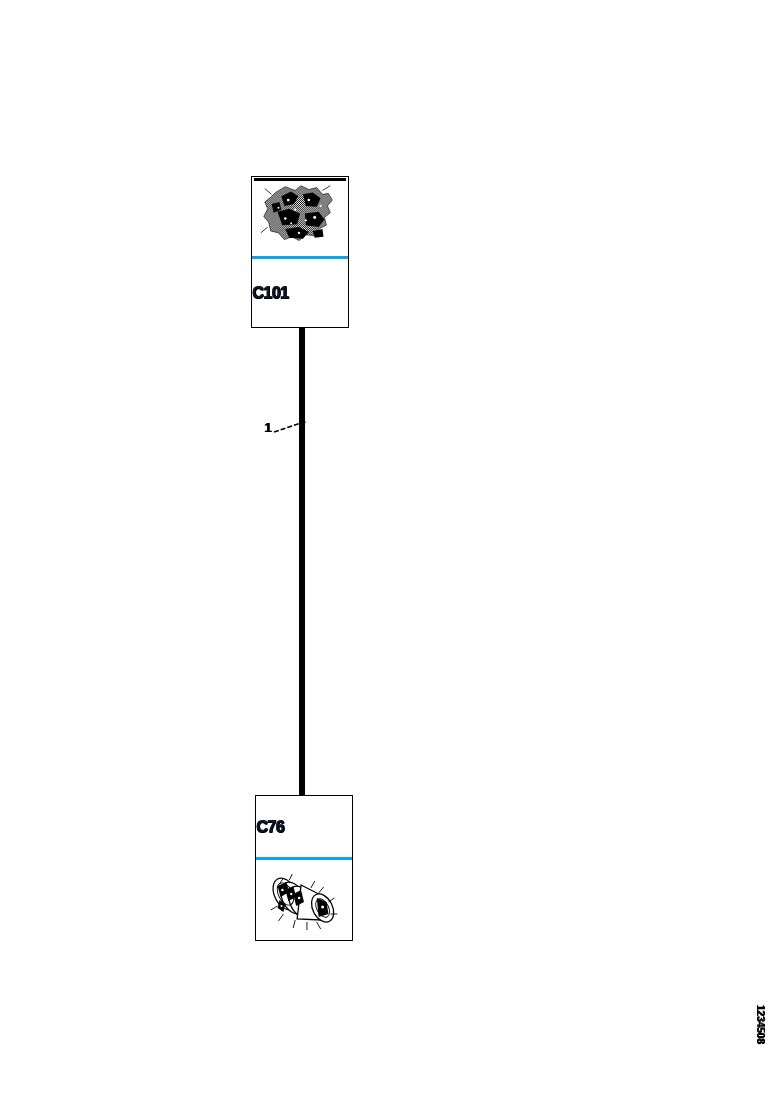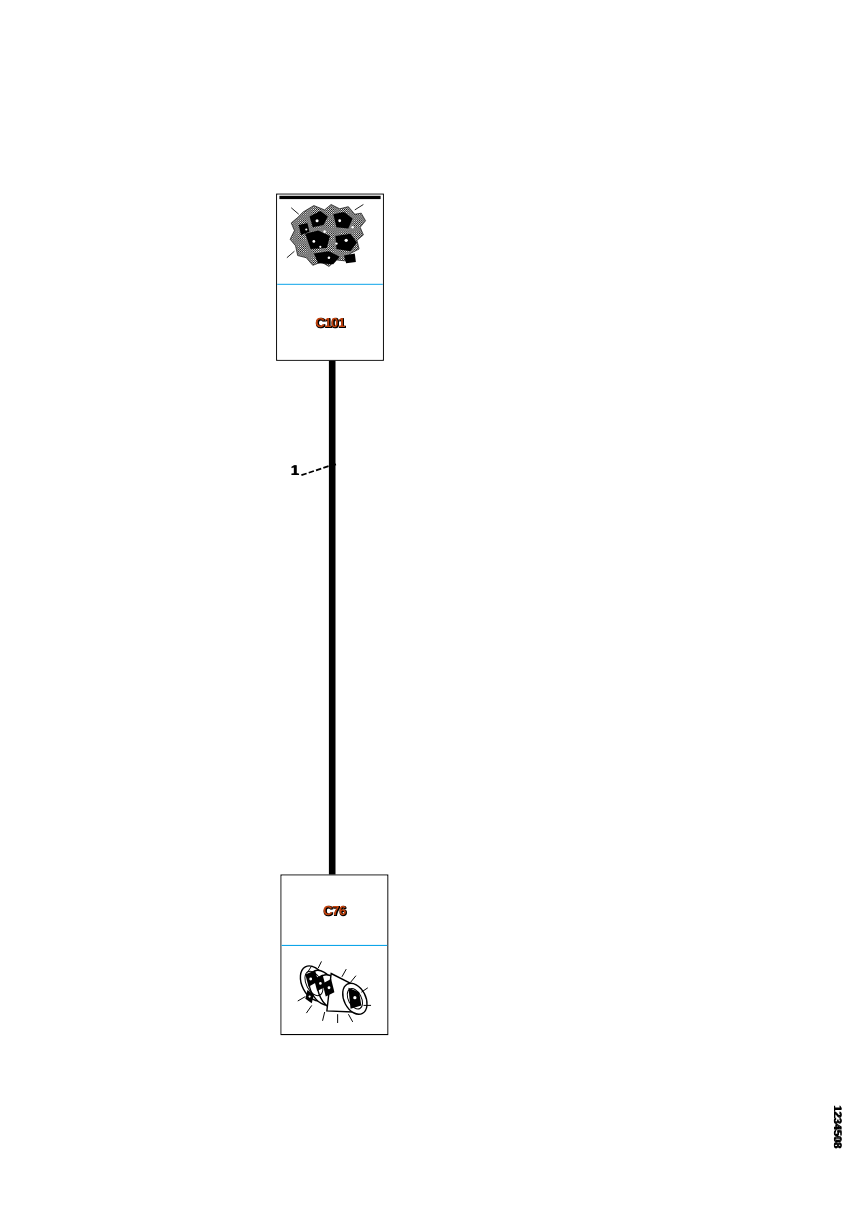--- a/index.html
+++ b/index.html
@@ -33,21 +33,21 @@
   }
 
   .block-cell {
     position: relative;
     box-sizing: border-box;
     background: #ffffff;
     overflow: hidden;
   }
 
   .cell-divider {
-    border-bottom: 1px solid #0ea5e9;
+    border-bottom: 3px solid #0ea5e9;
   }
 
   
   #connector-c101 {
     left: 251px;
     top: 176px;
     width: 98px;
     height: 152px;
   }
   #connector-c101 .photo-cell { height: 82px; }
@@ -62,27 +62,26 @@
   }
   #connector-c76 .label-cell { height: 64px; }
   #connector-c76 .photo-cell { height: 80px; }
 
   .block-label {
     position: absolute;
     left: 0;
     right: 0;
     top: 50%;
     transform: translateY(-50%);
-    text-align: center;
-    font-family: "Liberation Sans", sans-serif;
-    font-size: 12px;
+    font-family: "Liberation Sans", sans-serif;
+    font-size: 16px;
     font-weight: bold;
     letter-spacing: -0.5px;
     line-height: 1;
-    color: #c2410c;
+    color: #0f172a;
     
     text-shadow: 1px 0 0 #000, 0 1px 0 #000, 1px 1px 0 #000;
   }
 
   
   .photo-top-rule {
     position: absolute;
     left: 2px;
     right: 2px;
     top: 1px;

